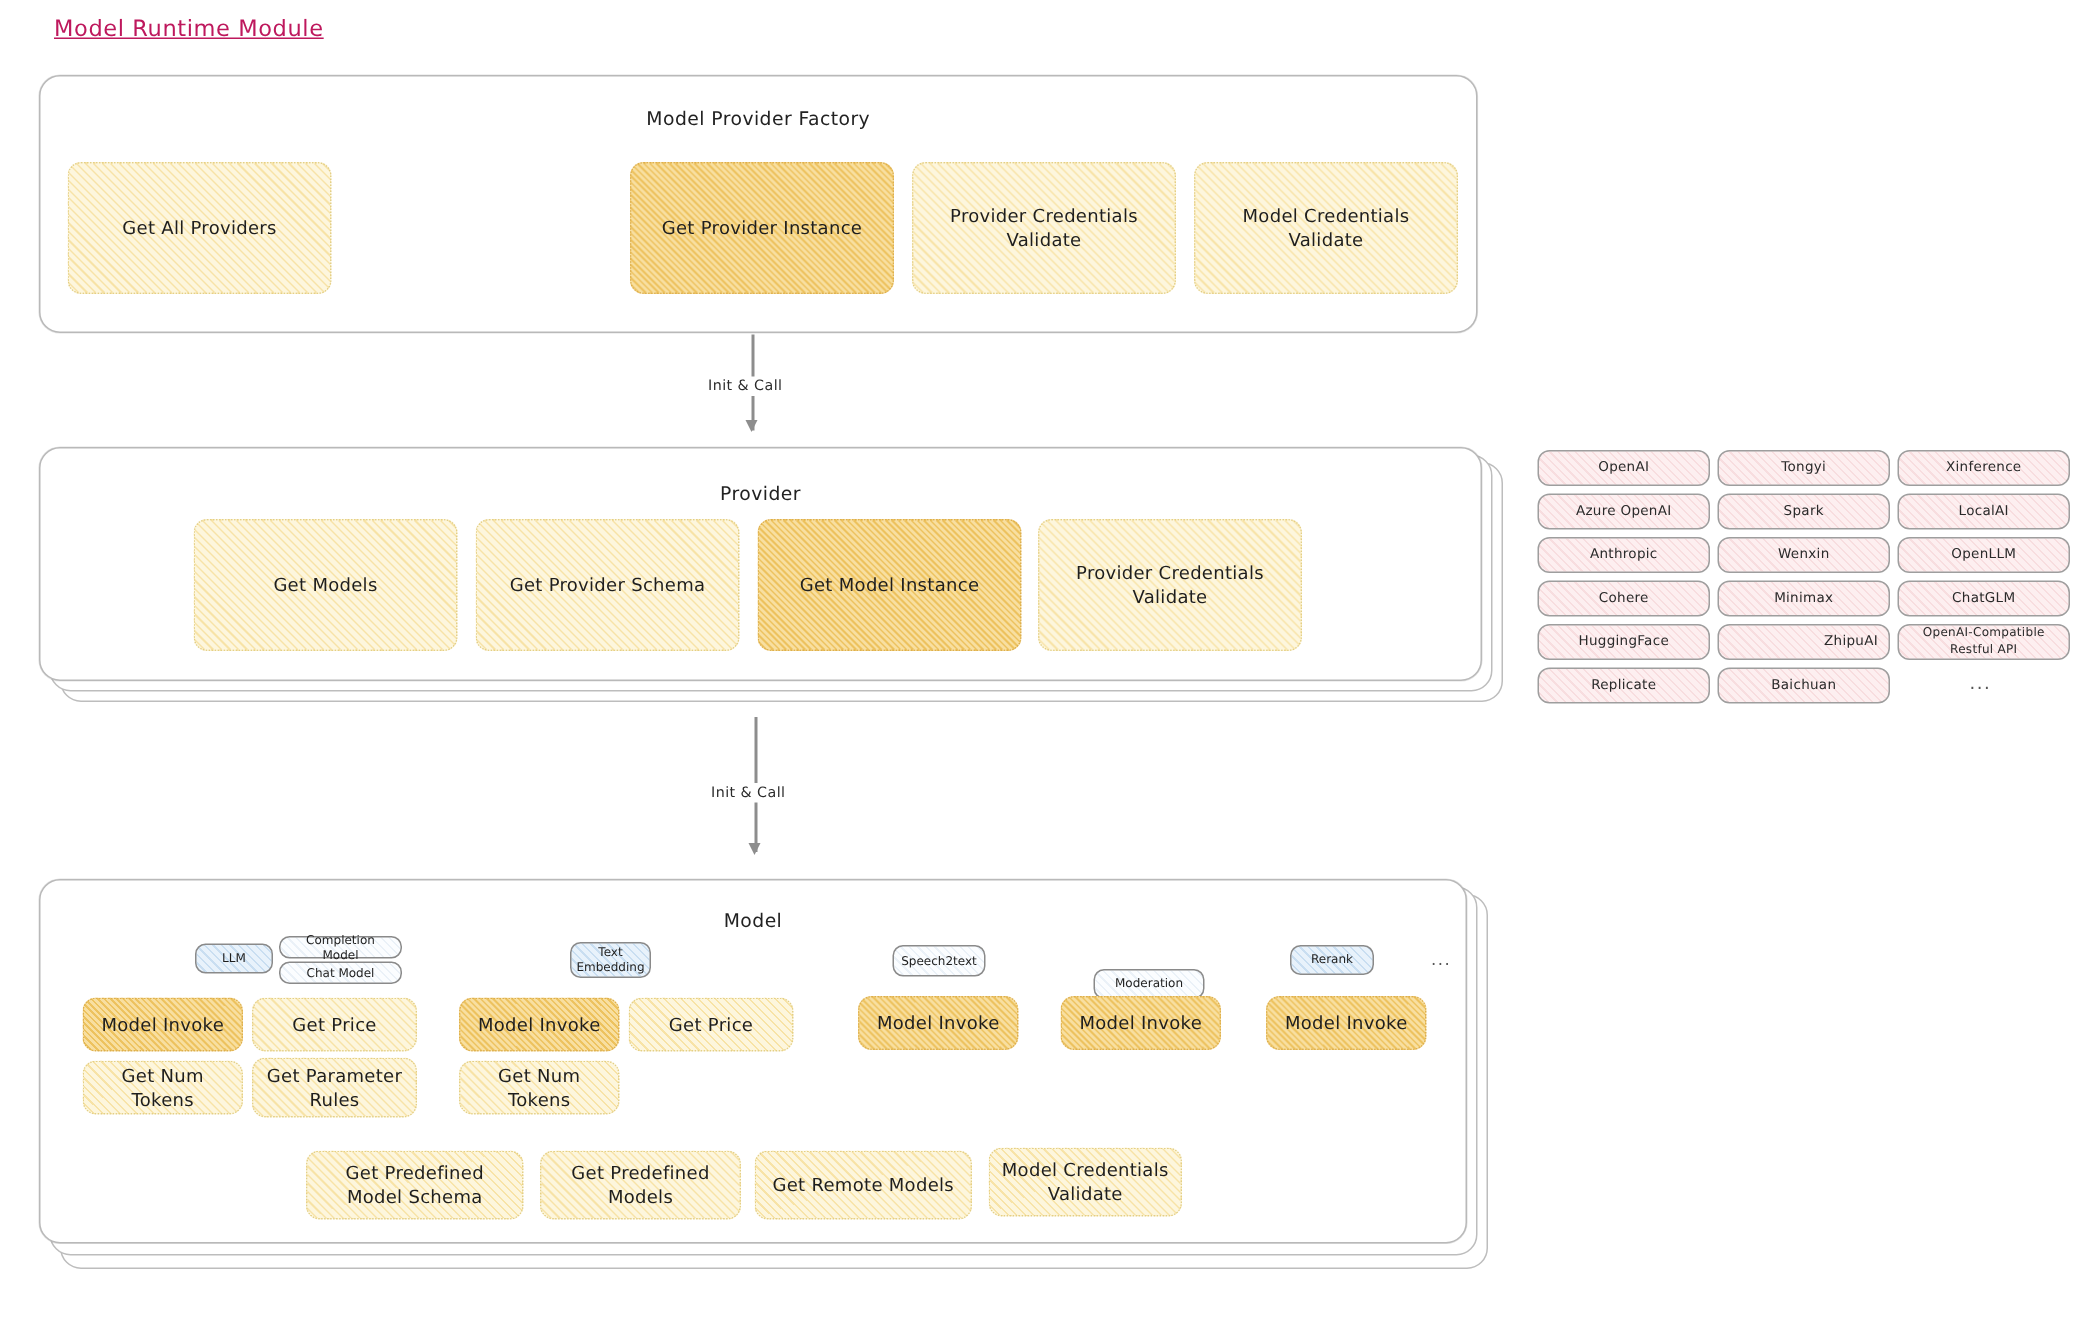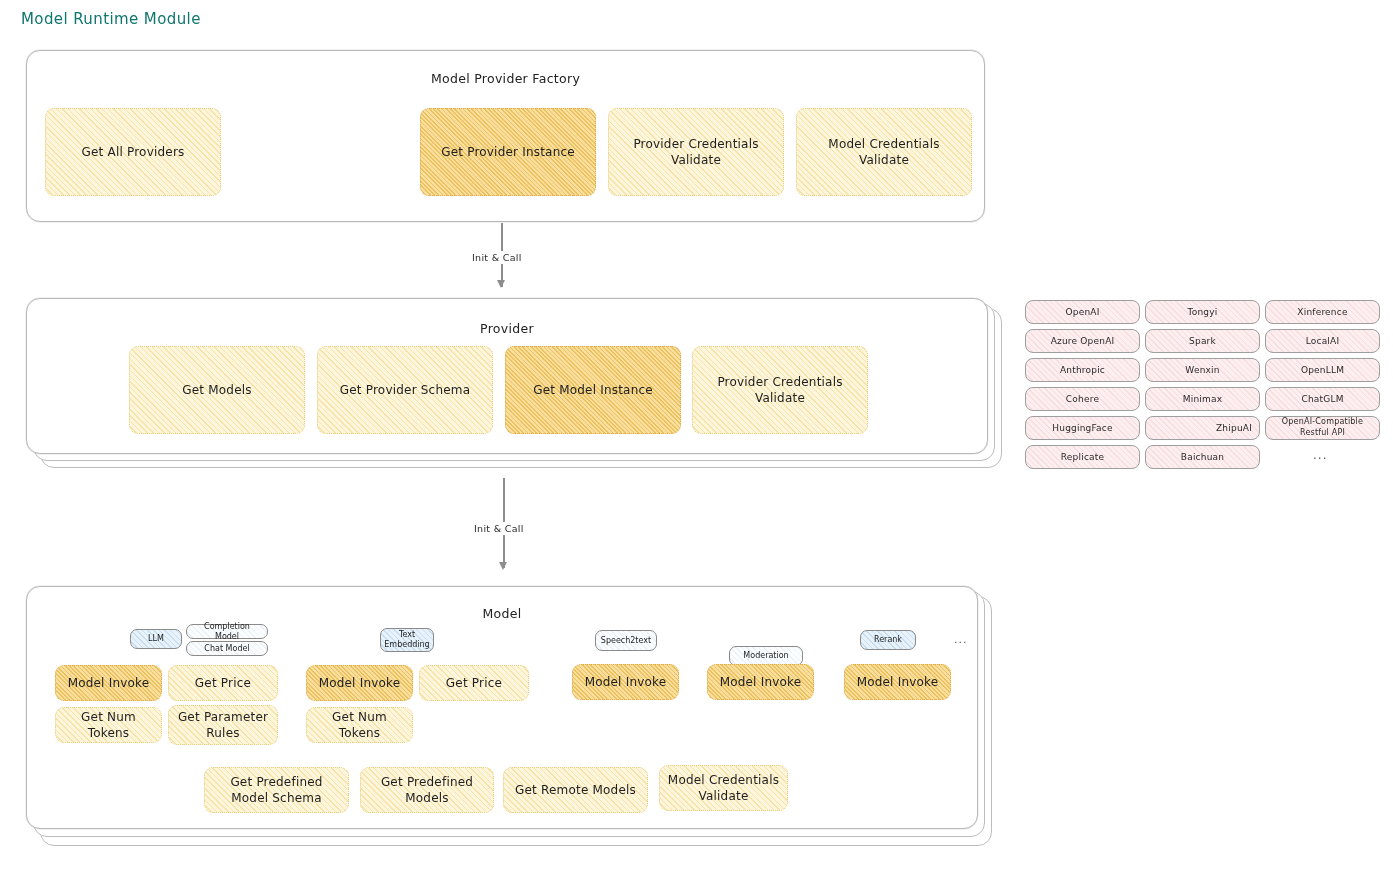--- a/index.html
+++ b/index.html
@@ -9,24 +9,25 @@
     height: 880px;
     background: #ffffff;
     font-family: "DejaVu Sans", sans-serif;
     position: relative;
     overflow: hidden;
   }
 
   
   #page-title {
     position: absolute;
-    left: 21px; top: 10px;
+    left: 36px; top: 10px;
     font-size: 15px;
-    color: #0f766e;
+    color: #be185d;
     letter-spacing: .4px;
+    text-decoration: underline;
   }
 
   
   .sketch-box {
     position: absolute;
     background: #ffffff;
     border: 1.4px solid #b9b9b9;
     border-radius: 14px;
     box-shadow: 0 0 0 .4px rgba(140,140,140,.25);
   }

